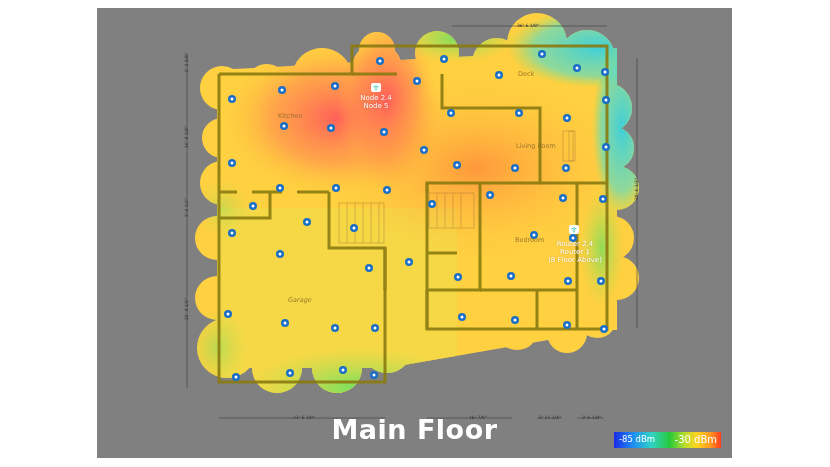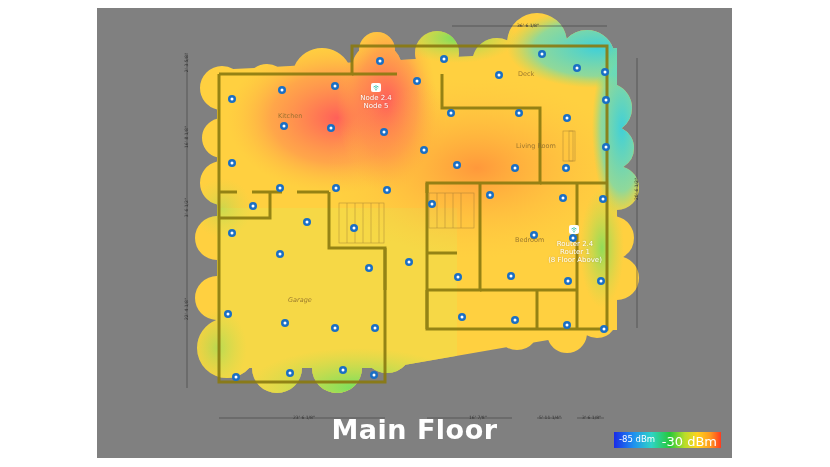--- a/index.html
+++ b/index.html
@@ -3,21 +3,21 @@
 <meta charset="utf-8">
 <style>
   html, body { margin:0; padding:0; background:#ffffff; }
   body { width:830px; height:467px; position:relative; overflow:hidden; font-family:"DejaVu Sans", sans-serif; }
   .canvas { position:absolute; left:97px; top:8px; width:635px; height:450px; background:#808080; overflow:hidden; }
   svg.plan { position:absolute; left:0; top:0; }
   .title { position:absolute; left:0; width:635px; top:406px; text-align:center; color:#ffffff; font-weight:bold; font-size:27px; font-family:"DejaVu Sans", sans-serif; letter-spacing:0.5px; }
   .legend { position:absolute; left:517px; top:424px; width:107px; height:16px;
     background:linear-gradient(to right,#1a2be8 0%,#1f8ff0 18%,#2fd3c6 35%,#26c93a 52%,#b8dd2a 66%,#ffd21e 78%,#ff9a1e 90%,#ff3b1e 100%); }
   .legend .lo { position:absolute; left:5px; top:2px; font-size:8.5px; color:#ffffff; }
-  .legend .hi { position:absolute; right:4px; top:2px; font-size:13px; color:#ffffff; }
+  .legend .hi { position:absolute; right:4px; top:2px; font-size:10px; color:#ffffff; }
   .ap-label { position:absolute; color:#ffffff; font-weight:normal; font-size:7px; text-align:center; line-height:8px; text-shadow:0 0 2px rgba(0,0,0,0.25); }
   .room-label { position:absolute; font-size:6.5px; color:#8a6a2a; opacity:0.85; }
   .dim { position:absolute; font-size:4.5px; color:#333; }
   .dim.v { writing-mode:vertical-rl; transform:rotate(180deg); }
 </style>
 </head>
 <body>
 
 <div class="canvas">
   <svg class="plan" width="635" height="450" viewBox="0 0 635 450">

